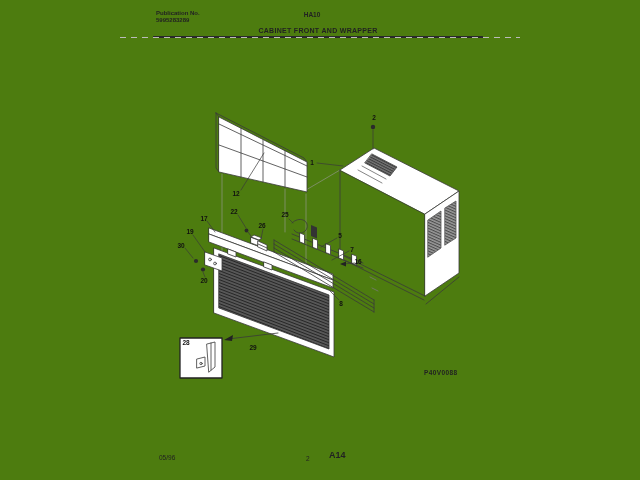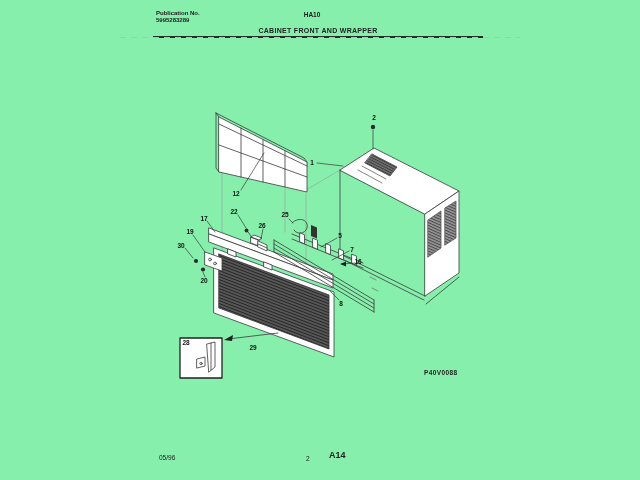--- a/index.html
+++ b/index.html
@@ -1,17 +1,17 @@
 <!DOCTYPE html>
 <html><head>
 <meta charset="utf-8">
 <style>
   html,body{margin:0;padding:0;background:#fff;}
   .page{
-    position:relative;width:640px;height:480px;background:#86efac;overflow:hidden;
+    position:relative;width:640px;height:480px;background:#4d7c0f;overflow:hidden;
     font-family:"Liberation Sans", sans-serif;color:#1c1c1c;
   }
   .abs{position:absolute;}
   
   .pub{left:156px;top:10px;font-size:6px;line-height:7px;font-weight:bold;color:#222;}
   .model{left:312px;top:11px;transform:translateX(-50%);font-size:6.5px;font-weight:bold;color:#222;}
   .title{left:318px;top:27px;transform:translateX(-50%);font-size:7px;font-weight:bold;letter-spacing:.3px;color:#222;white-space:nowrap;}
   .rule{left:153px;top:36px;width:330px;height:2px;background:#2a2a2a;}
   .rule-smudge{left:120px;top:37px;width:400px;height:1px;background:repeating-linear-gradient(90deg,#bbb 0 6px,transparent 6px 11px);}
   

